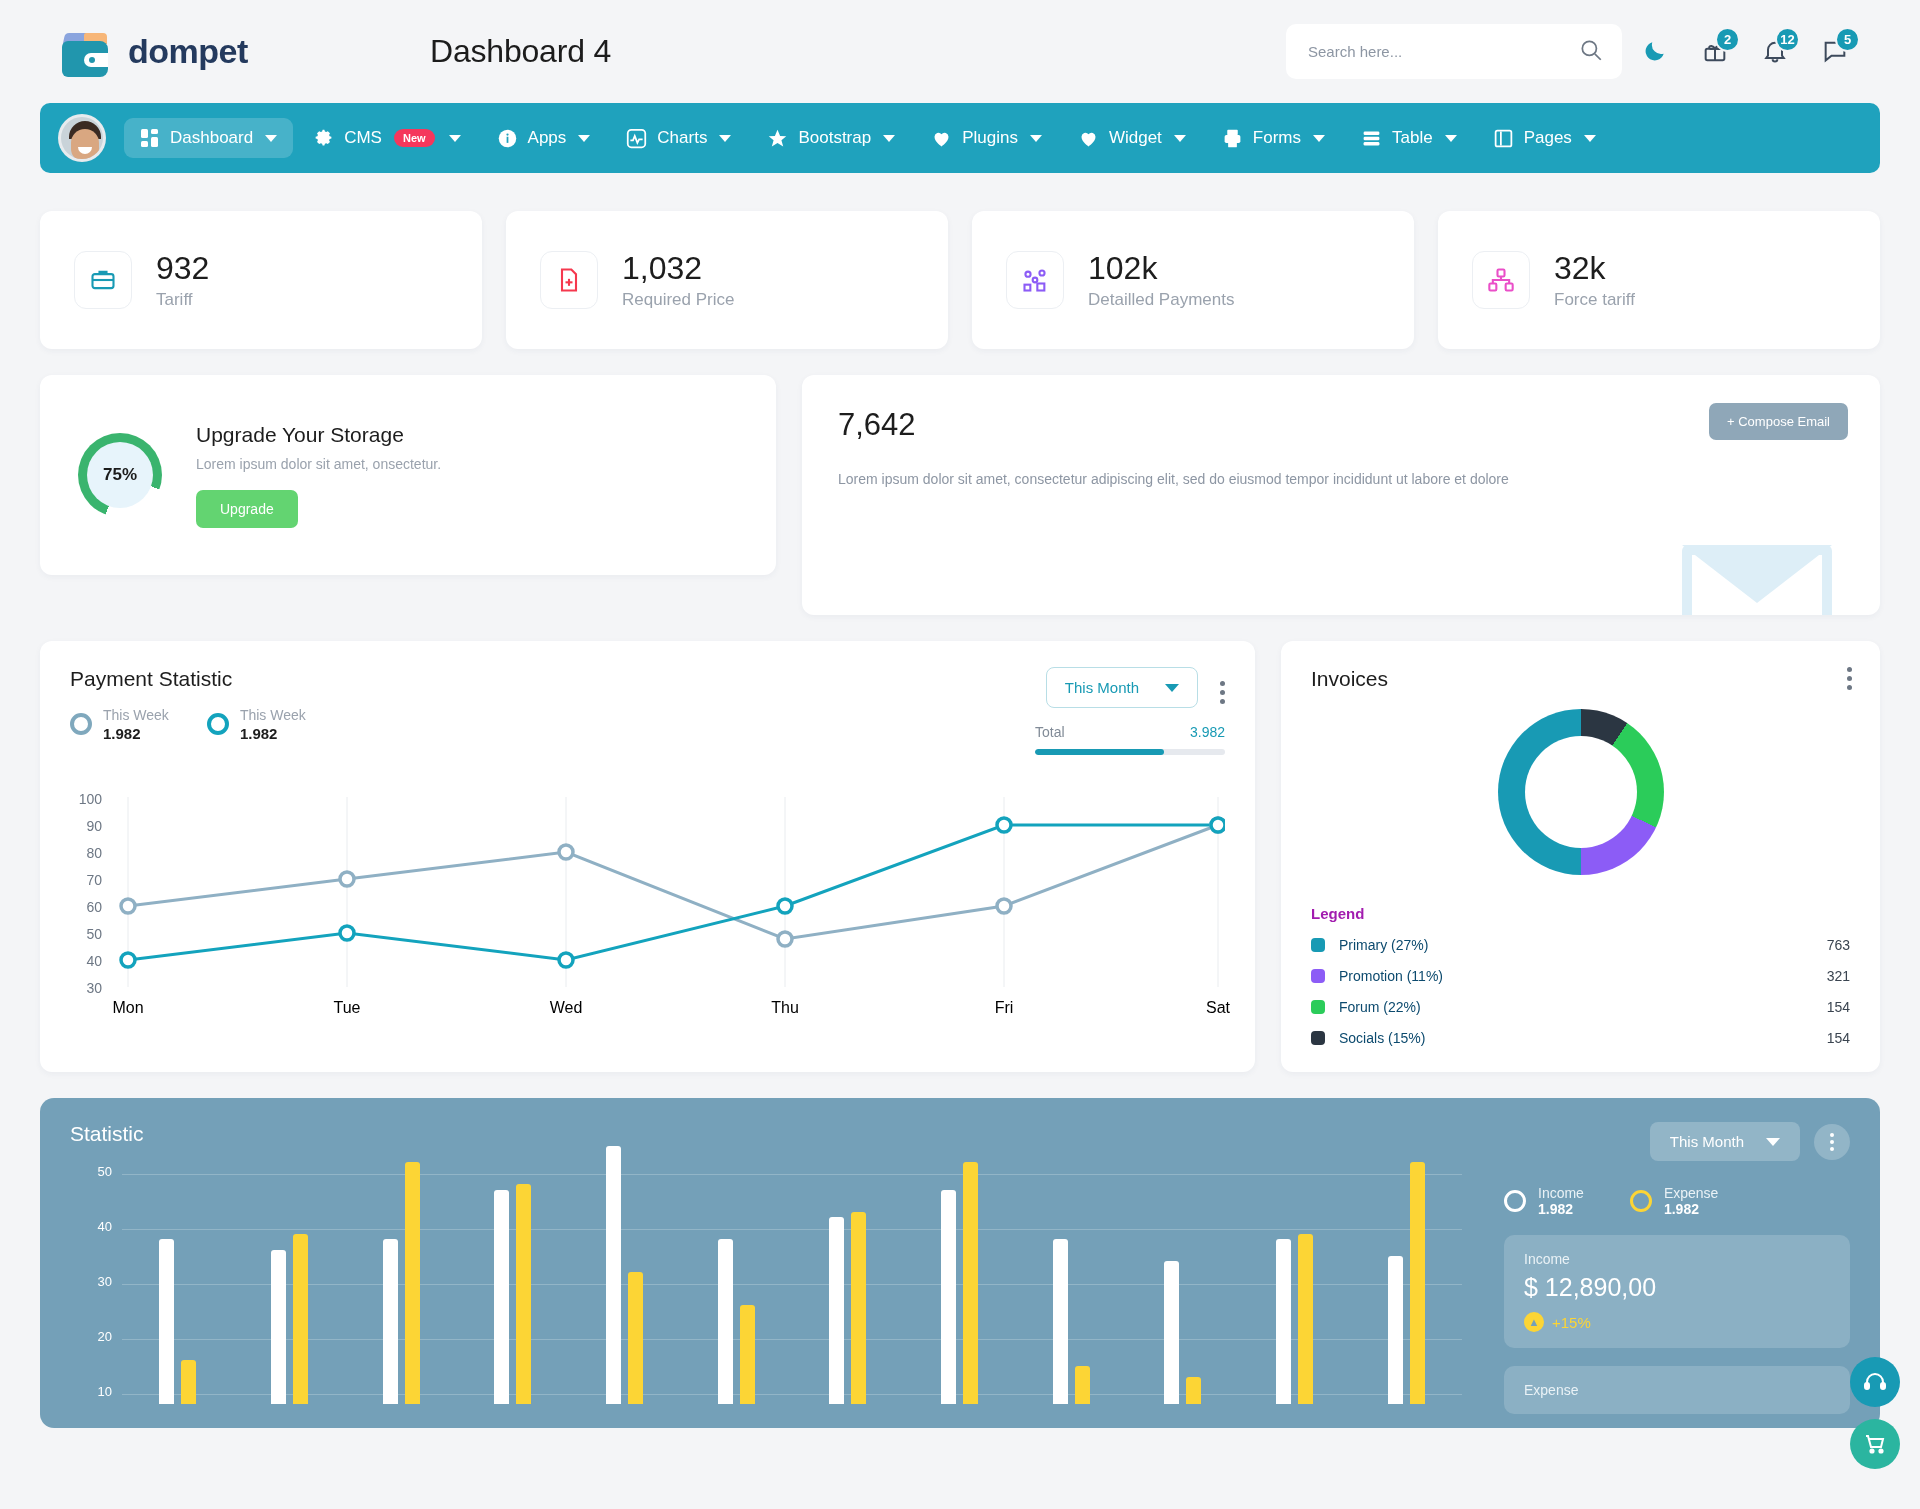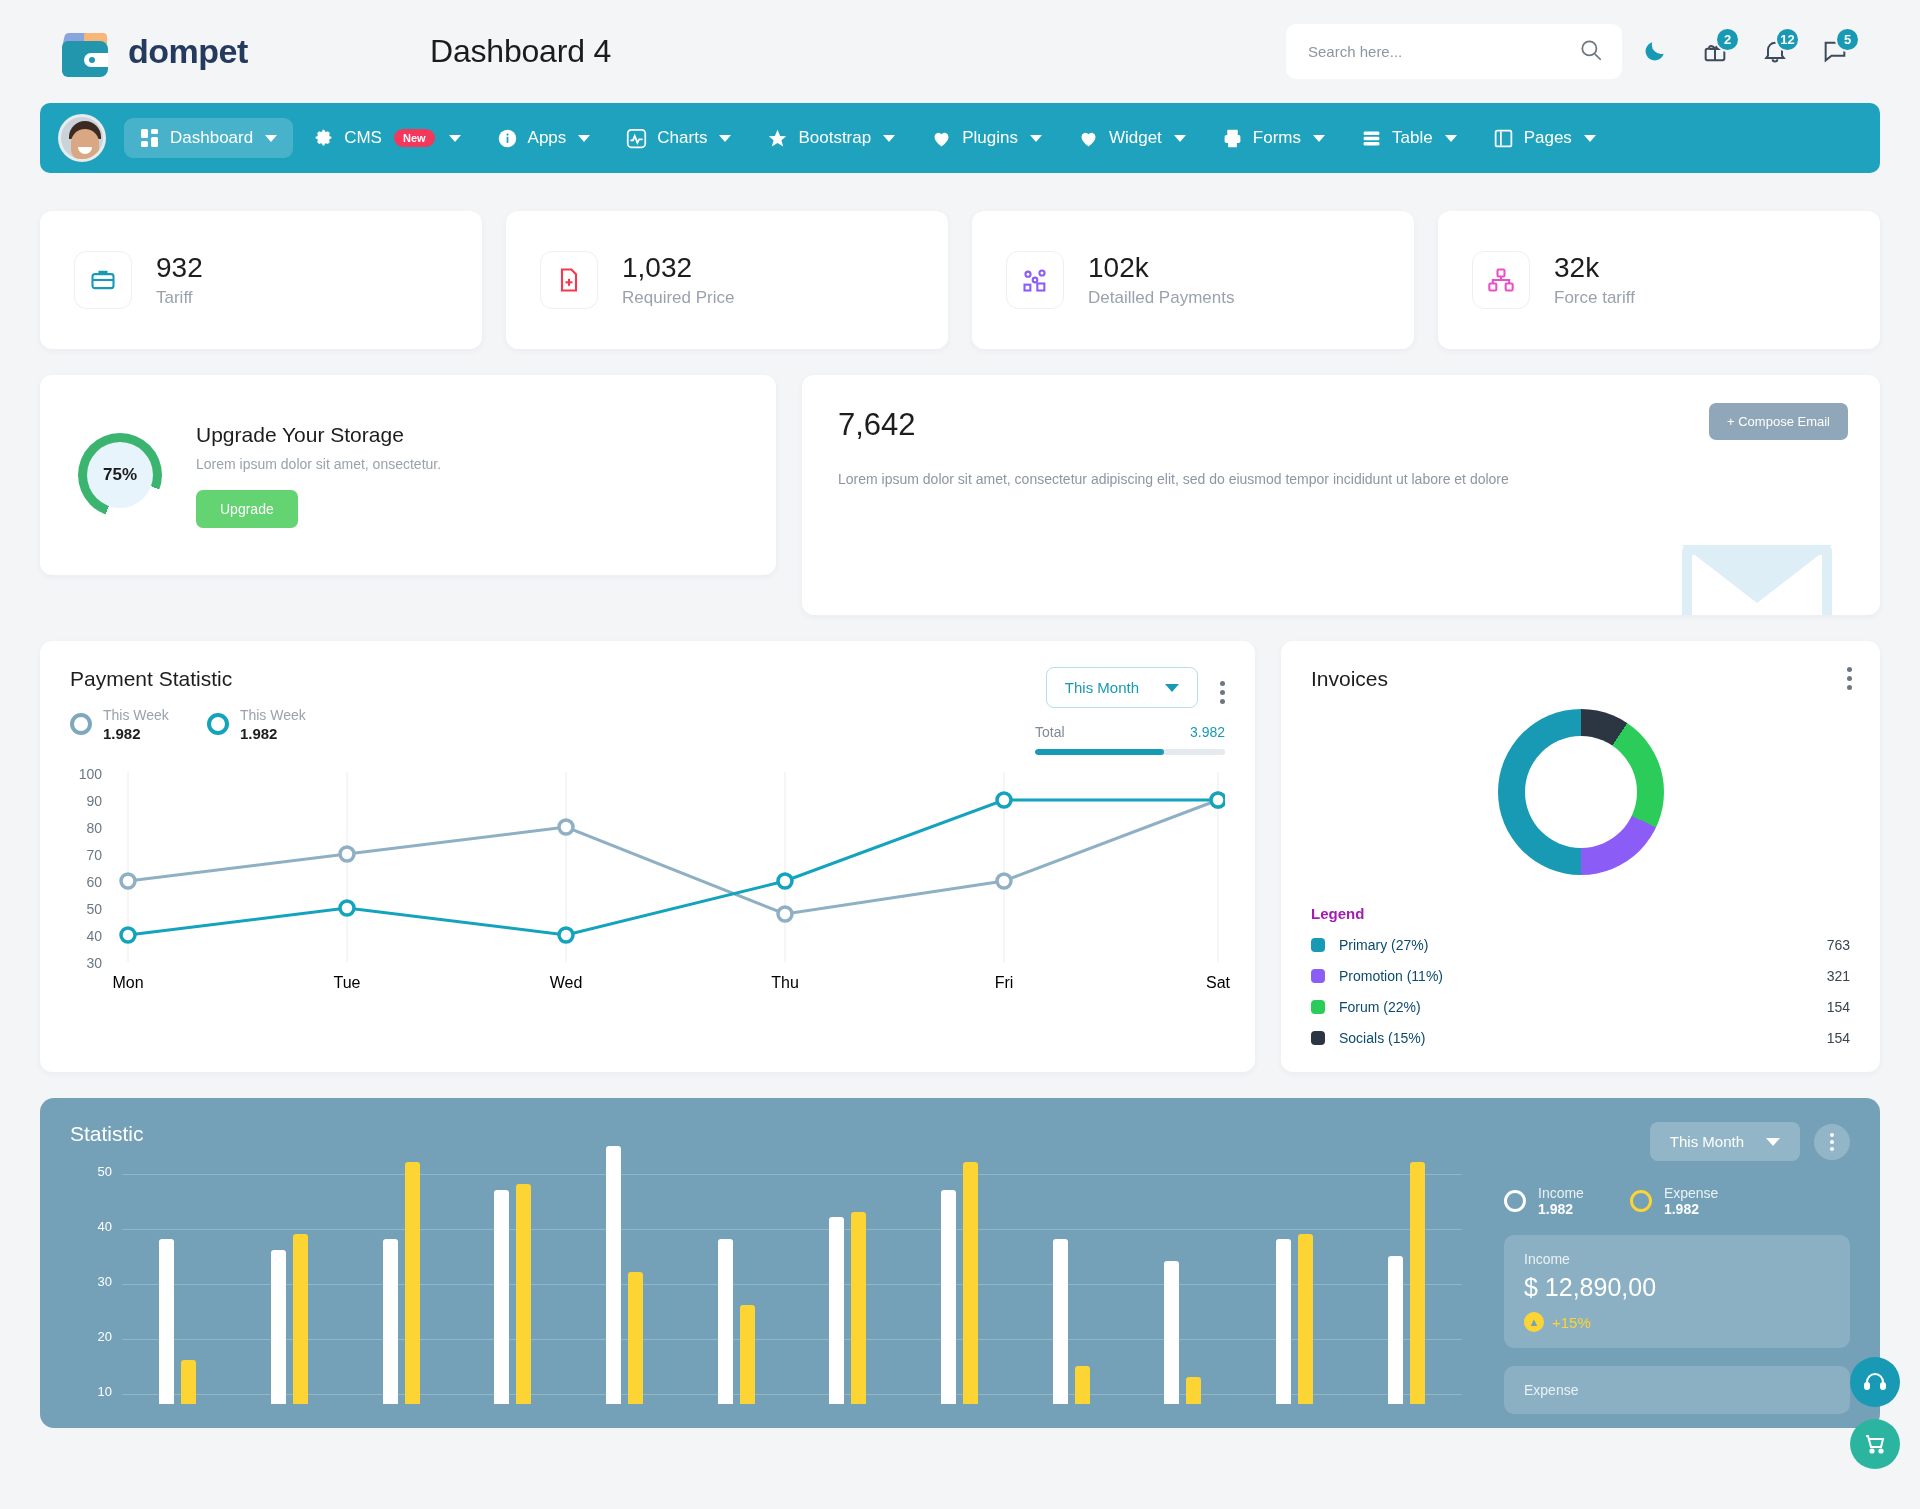--- a/index.html
+++ b/index.html
@@ -102,21 +102,21 @@
   .stat-row { display: flex; gap: 24px; }
   .stat-card {
     flex: 1; background: #fff; border-radius: 12px; height: 138px;
     display: flex; align-items: center; padding: 0 34px; gap: 24px;
     box-shadow: 0 2px 6px rgba(40,60,90,.05);
   }
   .stat-ico {
     width: 58px; height: 58px; border: 1px solid #eceff3; border-radius: 12px;
     display: flex; align-items: center; justify-content: center; flex: none;
   }
-  .stat-num { font-size: 28px; color: #1d1d1d; font-weight: 400; line-height: 1.15; }
+  .stat-num { font-size: 32px; color: #1d1d1d; font-weight: 400; line-height: 1.15; }
   .stat-lbl { font-size: 17px; color: #9aa2ad; margin-top: 3px; }
 
   .mid-row { display: flex; gap: 26px; margin-top: 26px; }
   .storage-card {
     width: 736px; background: #fff; border-radius: 12px; height: 200px;
     display: flex; align-items: center; padding: 0 38px; gap: 34px;
     box-shadow: 0 2px 6px rgba(40,60,90,.05);
   }
   .donut75 {
     position: relative; width: 84px; height: 84px; flex: none;
@@ -185,21 +185,21 @@
   }
   .kebab { display:flex; flex-direction:column; gap:4px; margin-left: 22px; cursor:pointer; padding-top:14px;}
   .kebab i { width:5px;height:5px;background:#6d7784;border-radius:50%; display:block;}
   .total-wrap { width: 190px; margin-top: 16px; }
   .total-line { display:flex; justify-content:space-between; font-size:14px;}
   .total-lbl { color:#818b97; }
   .total-val { color:#189ab4; }
   .total-bar { margin-top:9px; height:6px; background:#e6e9ee; border-radius:3px; overflow:hidden;}
   .total-bar span { display:block; height:100%; width:68%; background:#189ab4; border-radius:3px;}
 
-  .line-chart { position: relative; height: 232px; margin-top: 11px; }
+  .line-chart { position: relative; height: 232px; margin-top: 36px; }
   .ylab { position:absolute; left:0; font-size:14px; color:#6d7784; width:32px; text-align:right;}
   .xlab { position:absolute; font-size:16px; color:#000000; transform:translateX(-50%); }
 
   .invoices-card {
     flex: 1; background: #fff; border-radius: 12px; padding: 26px 30px;
     box-shadow: 0 2px 6px rgba(40,60,90,.05); position: relative;
   }
   .inv-title { font-size: 21px; color: #1d1d1d; }
   .inv-kebab { position:absolute; right:28px; top:26px; display:flex; flex-direction:column; gap:4px; cursor:pointer;}
   .inv-kebab i { width:5px;height:5px;background:#6d7784;border-radius:50%;}

